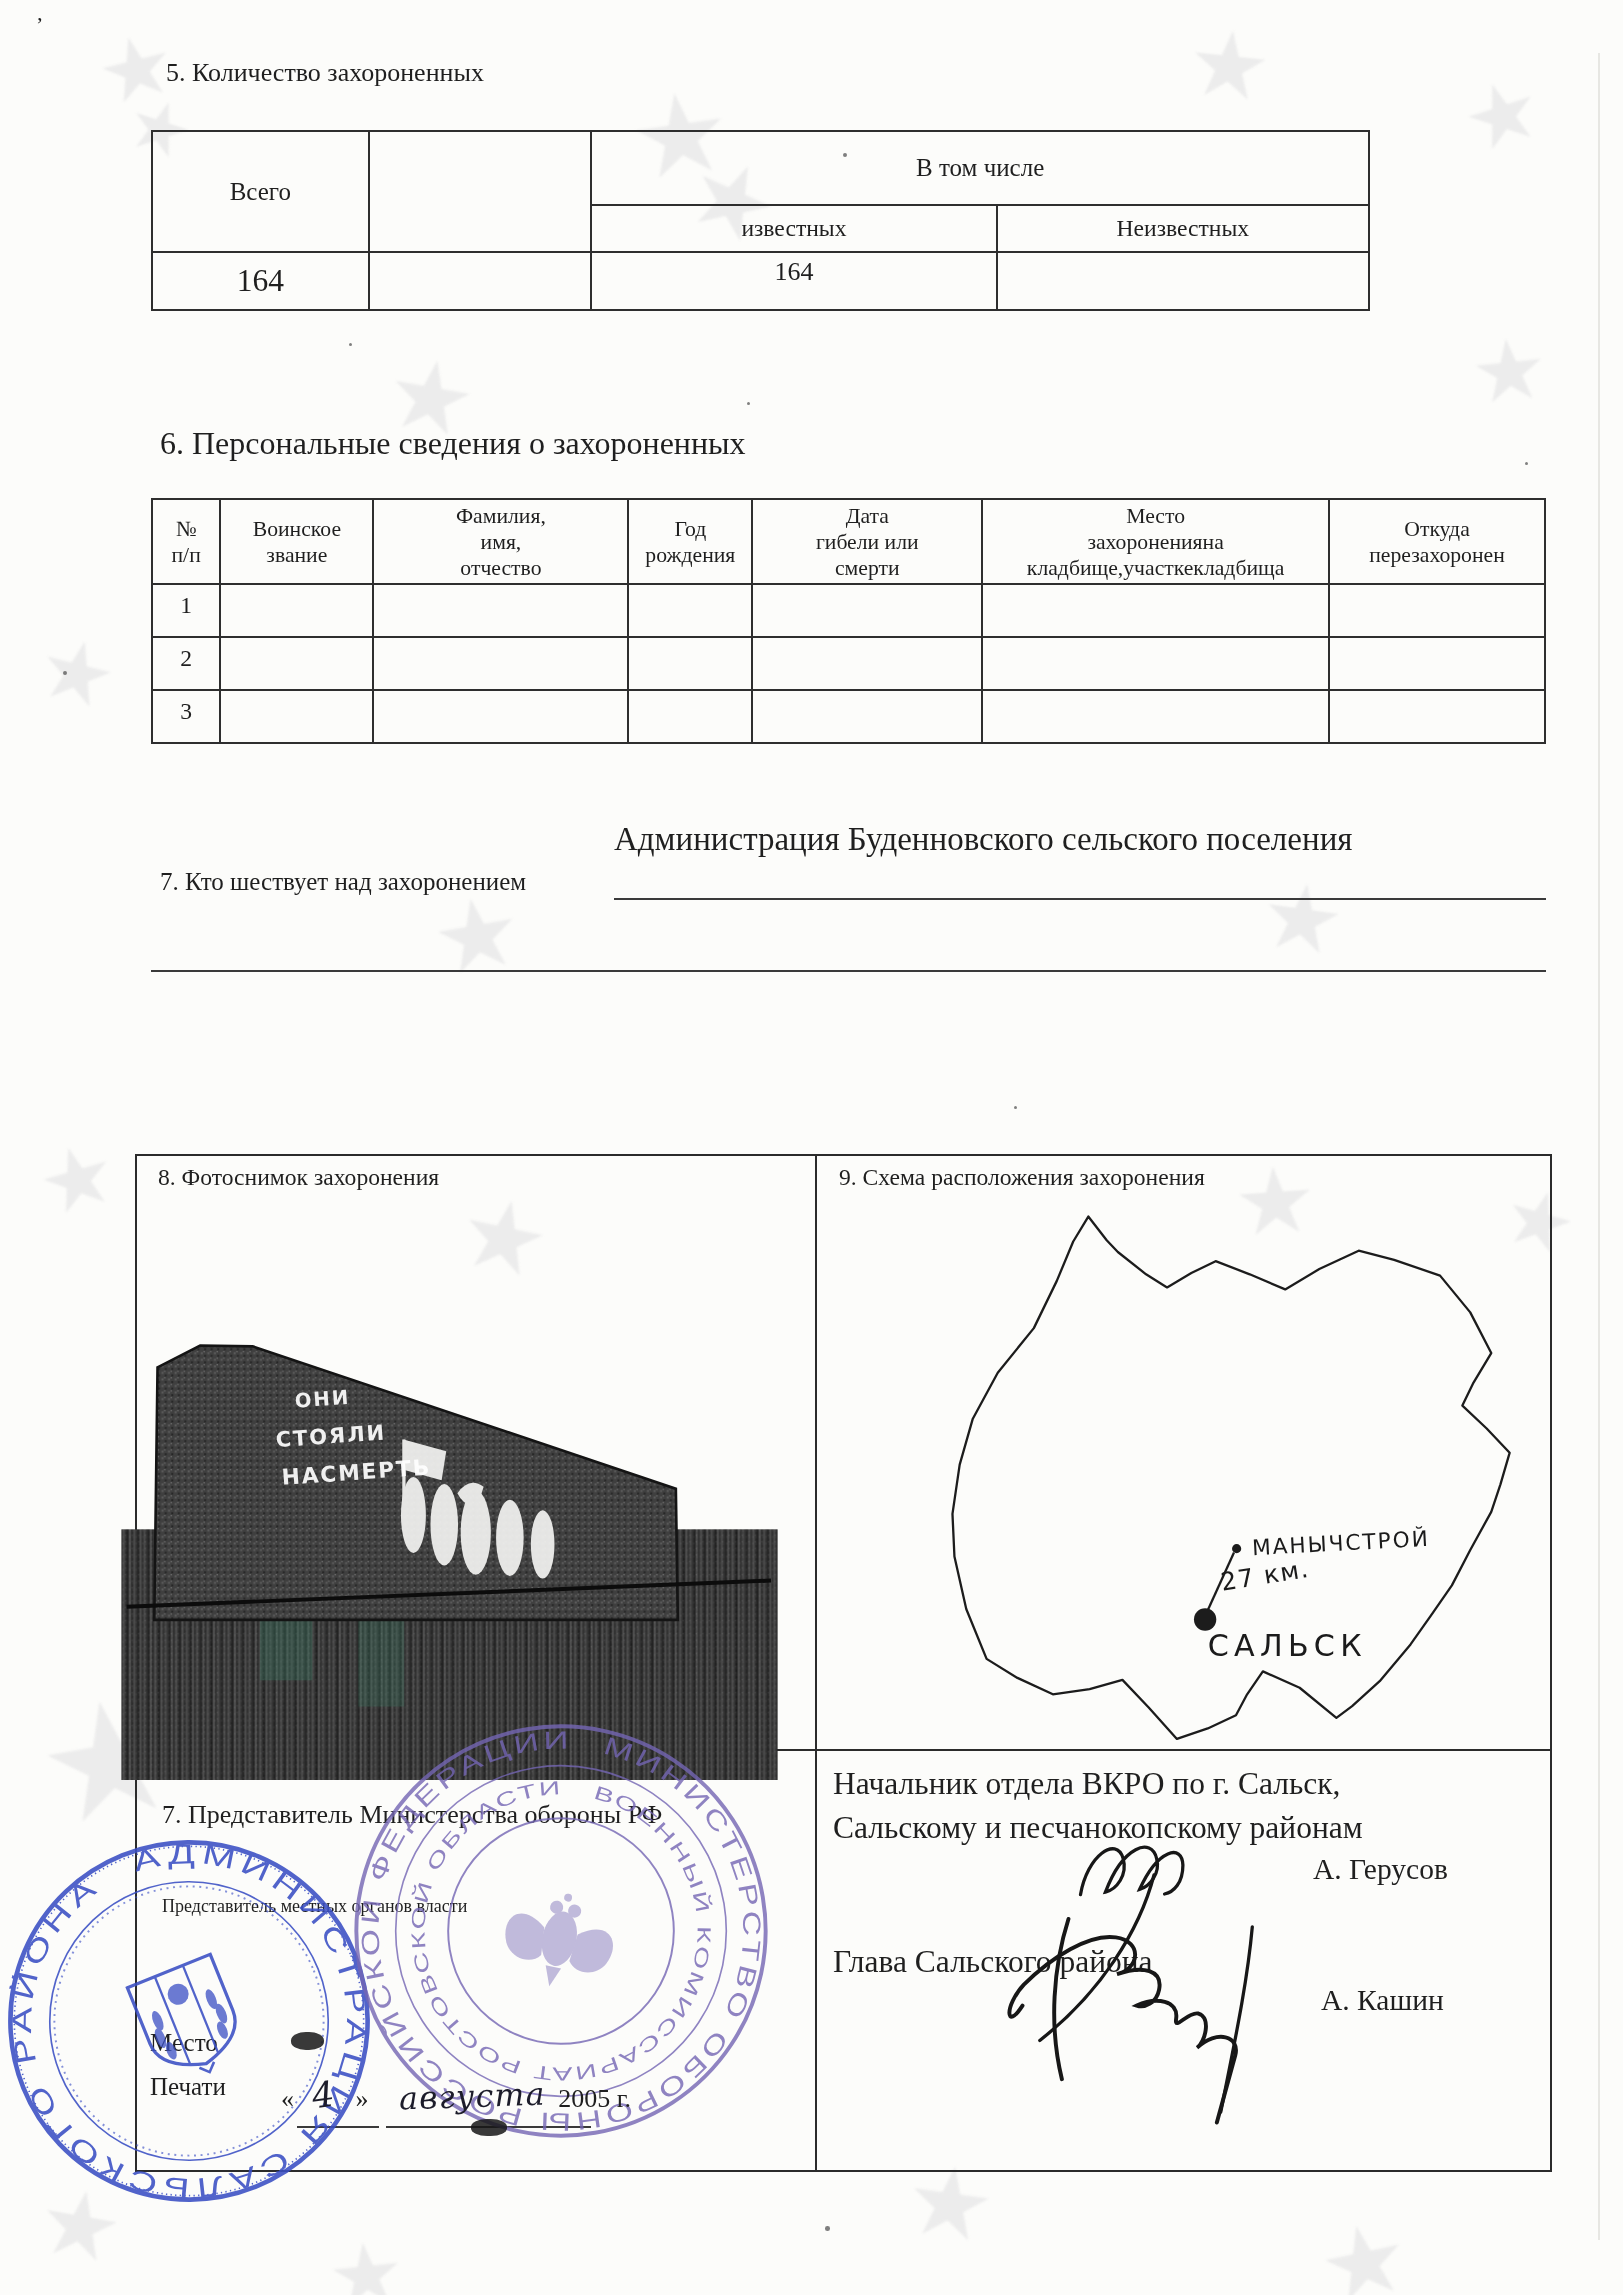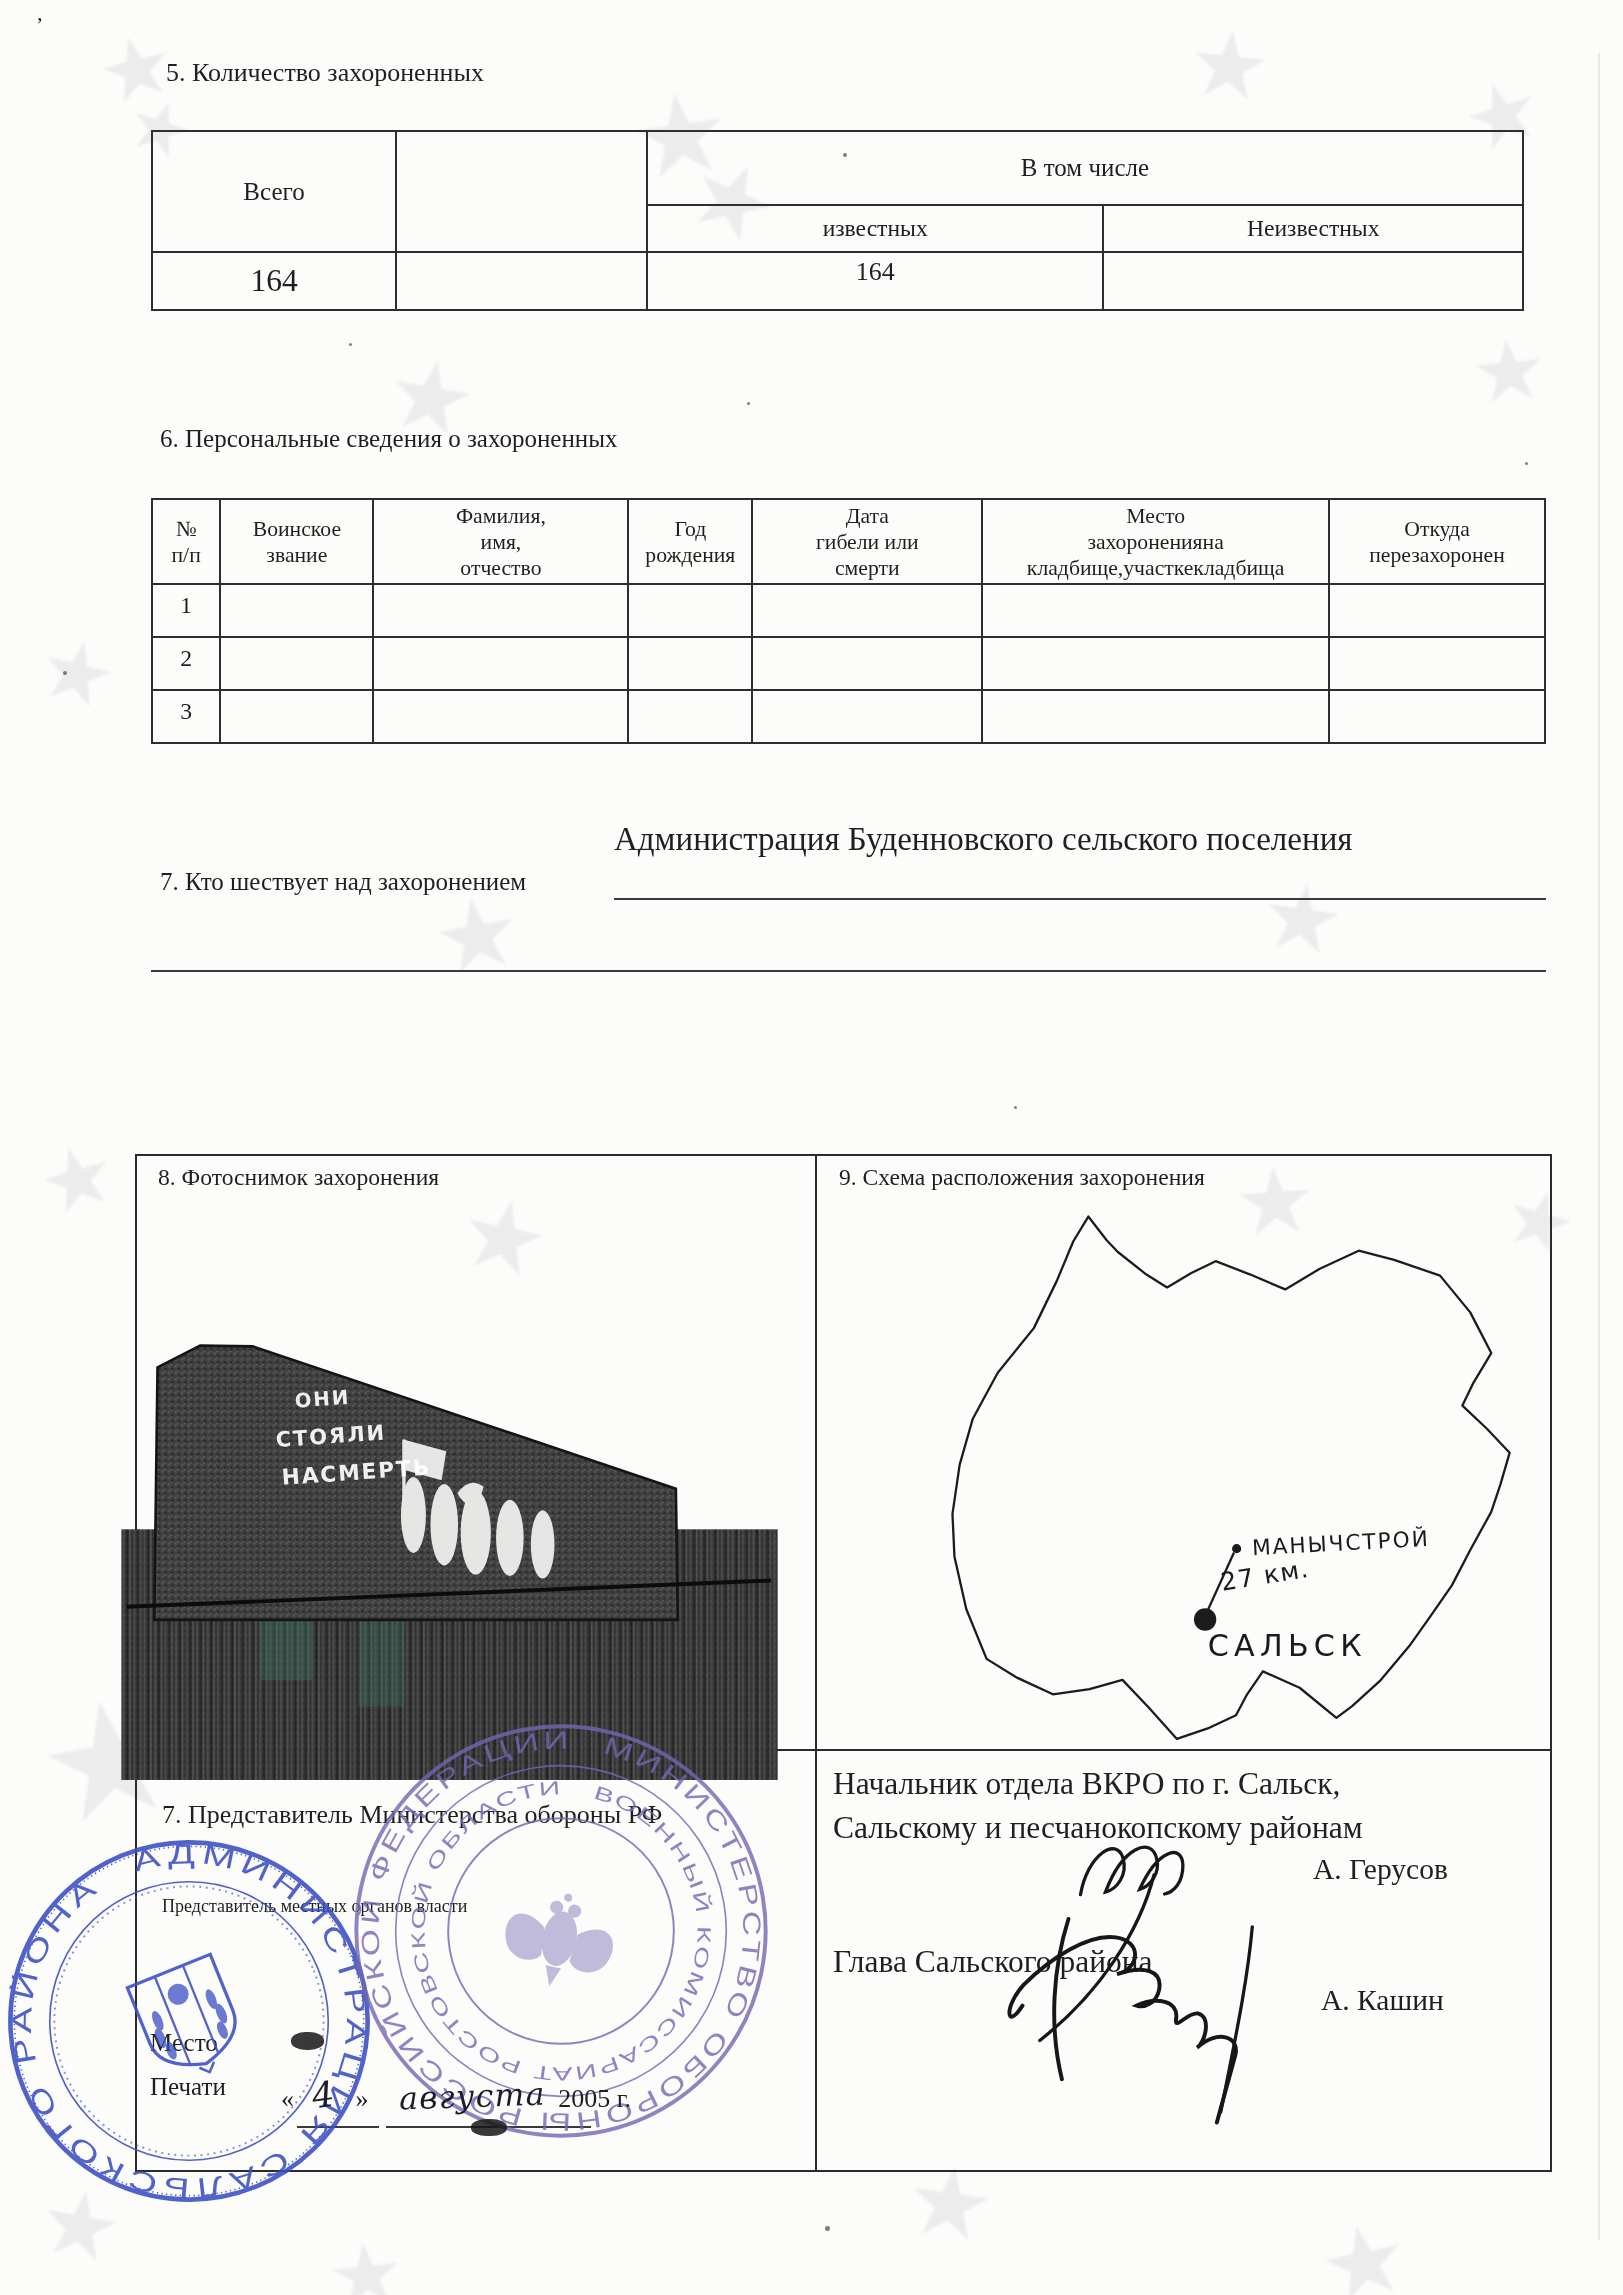--- a/index.html
+++ b/index.html
@@ -67,21 +67,21 @@
   <span class="speck" style="left:747px;top:402px;width:3.3px;height:3.3px"></span>
   <span class="speck" style="left:1525px;top:462px;width:3.3px;height:3.3px"></span>
   <span class="speck" style="left:63px;top:671px;width:3.9px;height:3.9px"></span>
   <span class="speck" style="left:1014px;top:1106px;width:3.3px;height:3.3px"></span>
   <span class="speck" style="left:825px;top:2226px;width:4.6px;height:4.6px"></span>
   <span class="abs" style="left:36px;top:11.8px;font-size:22px">’</span>
   <div class="scanline" style="left:1598px;top:53px;width:2px;height:2187px;opacity:.6"></div>
 
   <div class="abs" style="left:166px;top:58px;font-size:26px">5. Количество захороненных</div>
 
-  <table class="t5" style="left:151px;top:130px;width:1373px">
+  <table class="t5" style="left:151px;top:130px;width:1219px">
     <colgroup>
         <col style="width:17.8%">
         <col style="width:18.3%">
         <col style="width:33.3%">
         <col style="width:30.6%">
       </colgroup>
     <tbody>
         <tr style="height:74px">
       <td rowspan="2">Всего</td>
       <td rowspan="2"></td>
@@ -93,21 +93,21 @@
     </tr>
     <tr style="height:58px">
       <td class="val-total">164</td>
       <td></td>
       <td class="val-known" style="vertical-align:top;padding-top:3.9px">164</td>
       <td></td>
     </tr>
   </tbody>
     </table>
 
-  <div class="abs" style="left:160px;top:425px;font-size:25px">6. Персональные сведения о захороненных</div>
+  <div class="abs" style="left:160px;top:425px;font-size:32px">6. Персональные сведения о захороненных</div>
 
   <table class="t6" style="left:151px;top:498px;width:1395px">
     <colgroup>
       <col style="width:4.9%">
         <col style="width:11%">
         <col style="width:18.3%">
         <col style="width:8.9%">
       <col style="width:16.5%">
         <col style="width:24.9%">
         <col style="width:15.5%">

